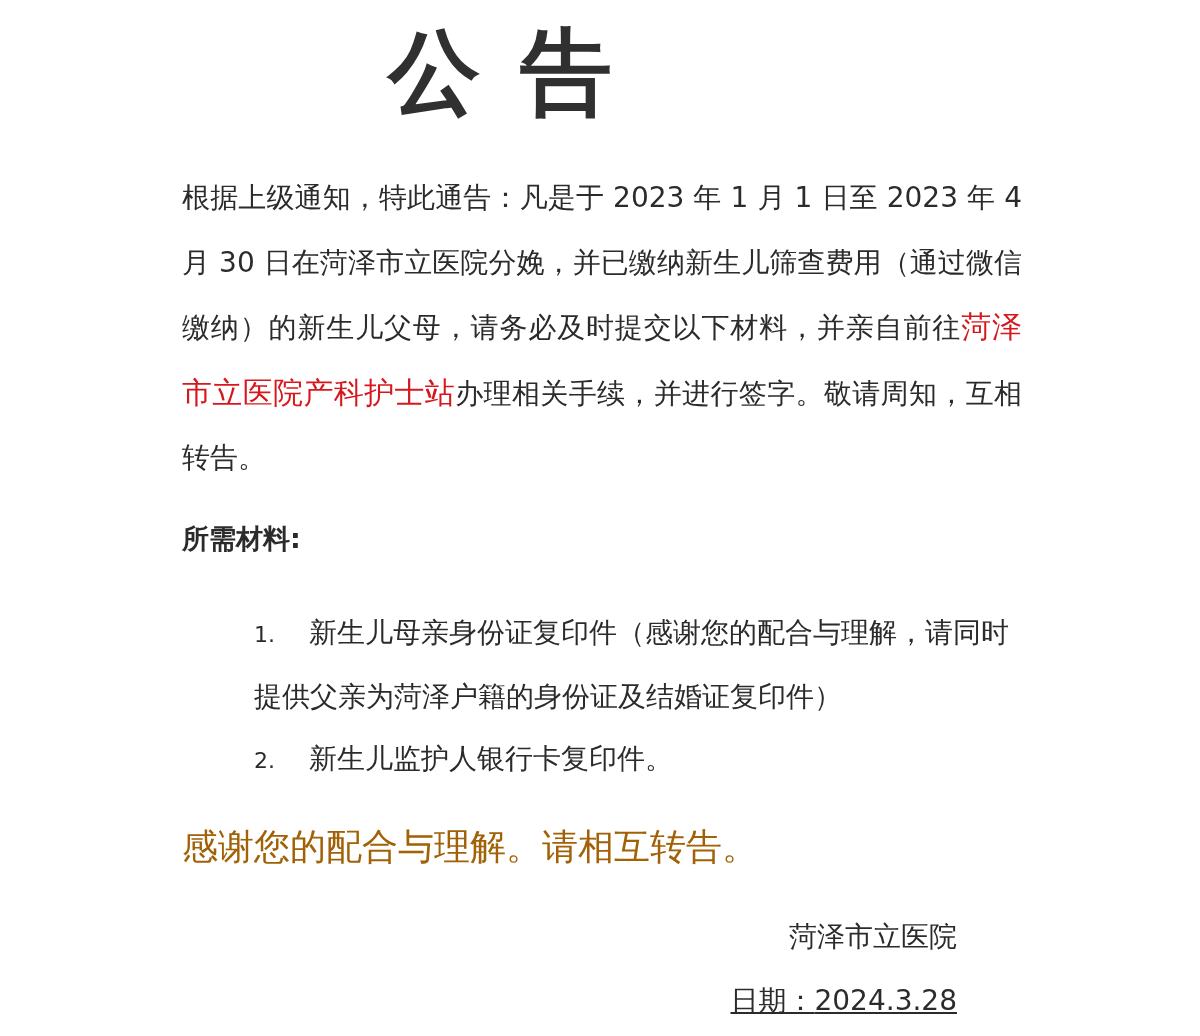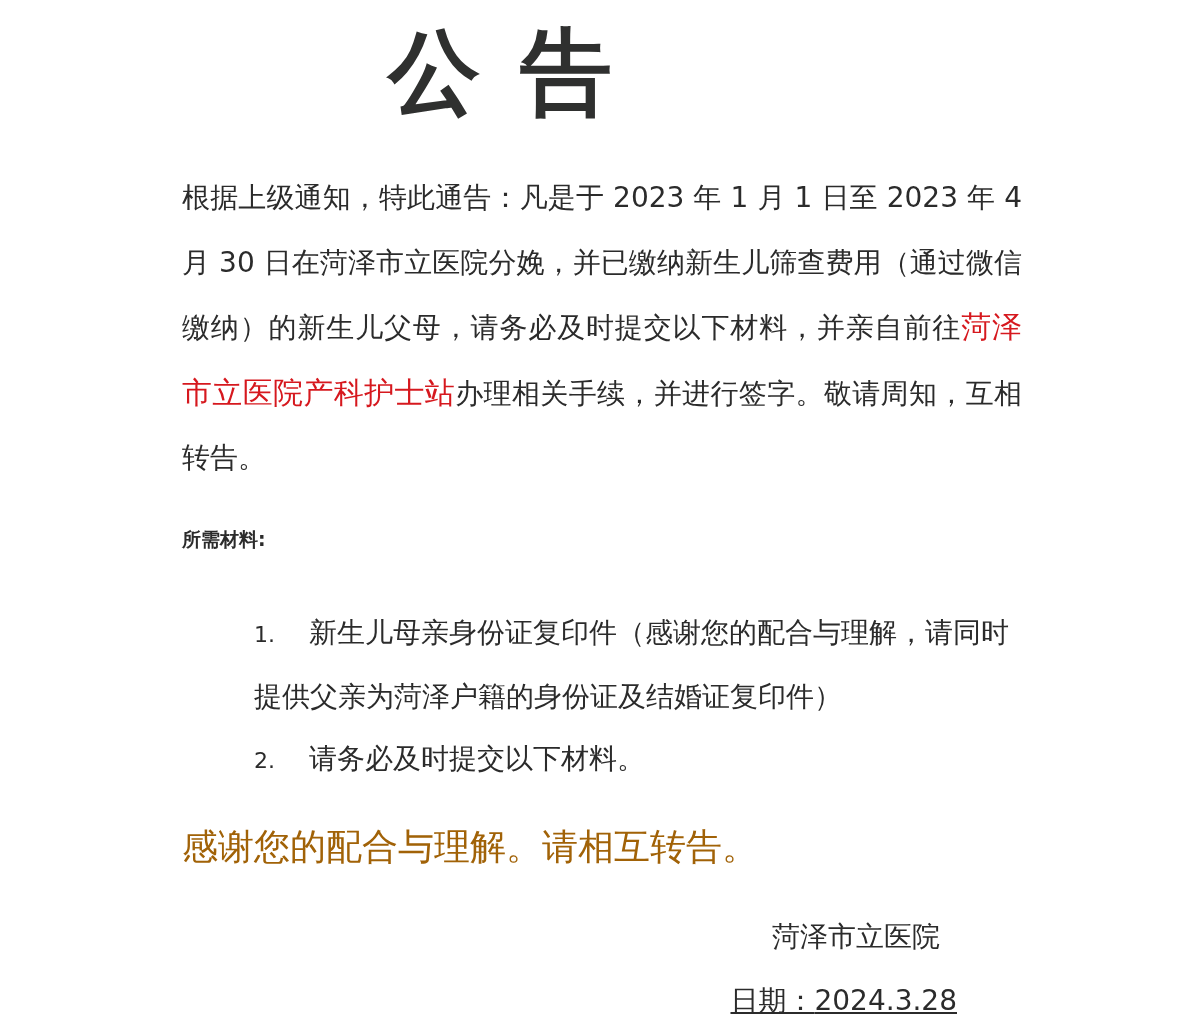--- a/index.html
+++ b/index.html
@@ -40,21 +40,21 @@
       text-align: justify;
     }
     .highlight {
       color: #d6181e;
       font-size: 30px;
     }
     .section-heading {
       position: absolute;
       left: 182px;
       top: 514px;
-      font-size: 19px;
+      font-size: 27px;
       font-weight: bold;
       color: #2b2b2b;
       line-height: 50px;
     }
     .list {
       position: absolute;
       left: 254px;
       top: 602px;
       width: 770px;
       margin: 0;
@@ -77,21 +77,21 @@
       position: absolute;
       left: 182px;
       top: 822px;
       font-size: 36px;
       line-height: 50px;
       color: #a16207;
       text-align: center;
     }
     .signature {
       position: absolute;
-      right: 260px;
+      right: 243px;
       top: 912px;
       font-size: 28px;
       line-height: 50px;
       text-align: right;
       color: #2b2b2b;
     }
     .date-line {
       position: absolute;
       right: 243px;
       top: 976px;
@@ -110,21 +110,21 @@
   <span>根据上级通知，特此通告：凡是于 2023 年 1 月 1 日至 2023 年 4 月 30 日在菏泽市立医院分娩，并已缴纳新生儿筛查费用（通过微信缴纳）的新生儿父母，请务必及时提交以下材料，并亲自前往</span><span class="highlight">菏泽市立医院产科护士站</span><span>办理相关手续，并进行签字。敬请周知，互相转告。</span>
 </p>
 
 <div class="section-heading">所需材料:</div>
 
 <ol class="list">
   <li>
     <span class="num">1.</span><span>新生儿母亲身份证复印件（感谢您的配合与理解，请同时提供父亲为菏泽户籍的身份证及结婚证复印件）</span>
   </li>
   <li>
-    <span class="num">2.</span><span>请务必及时提交以下材料。</span>
+    <span class="num">2.</span><span>新生儿监护人银行卡复印件。</span>
   </li>
 </ol>
 
 <div class="thanks">感谢您的配合与理解。请相互转告。</div>
 
 <div class="signature">菏泽市立医院</div>
 
 <div class="date-line">
   <span>日期：</span><span>2024.3.28</span>
 </div>

